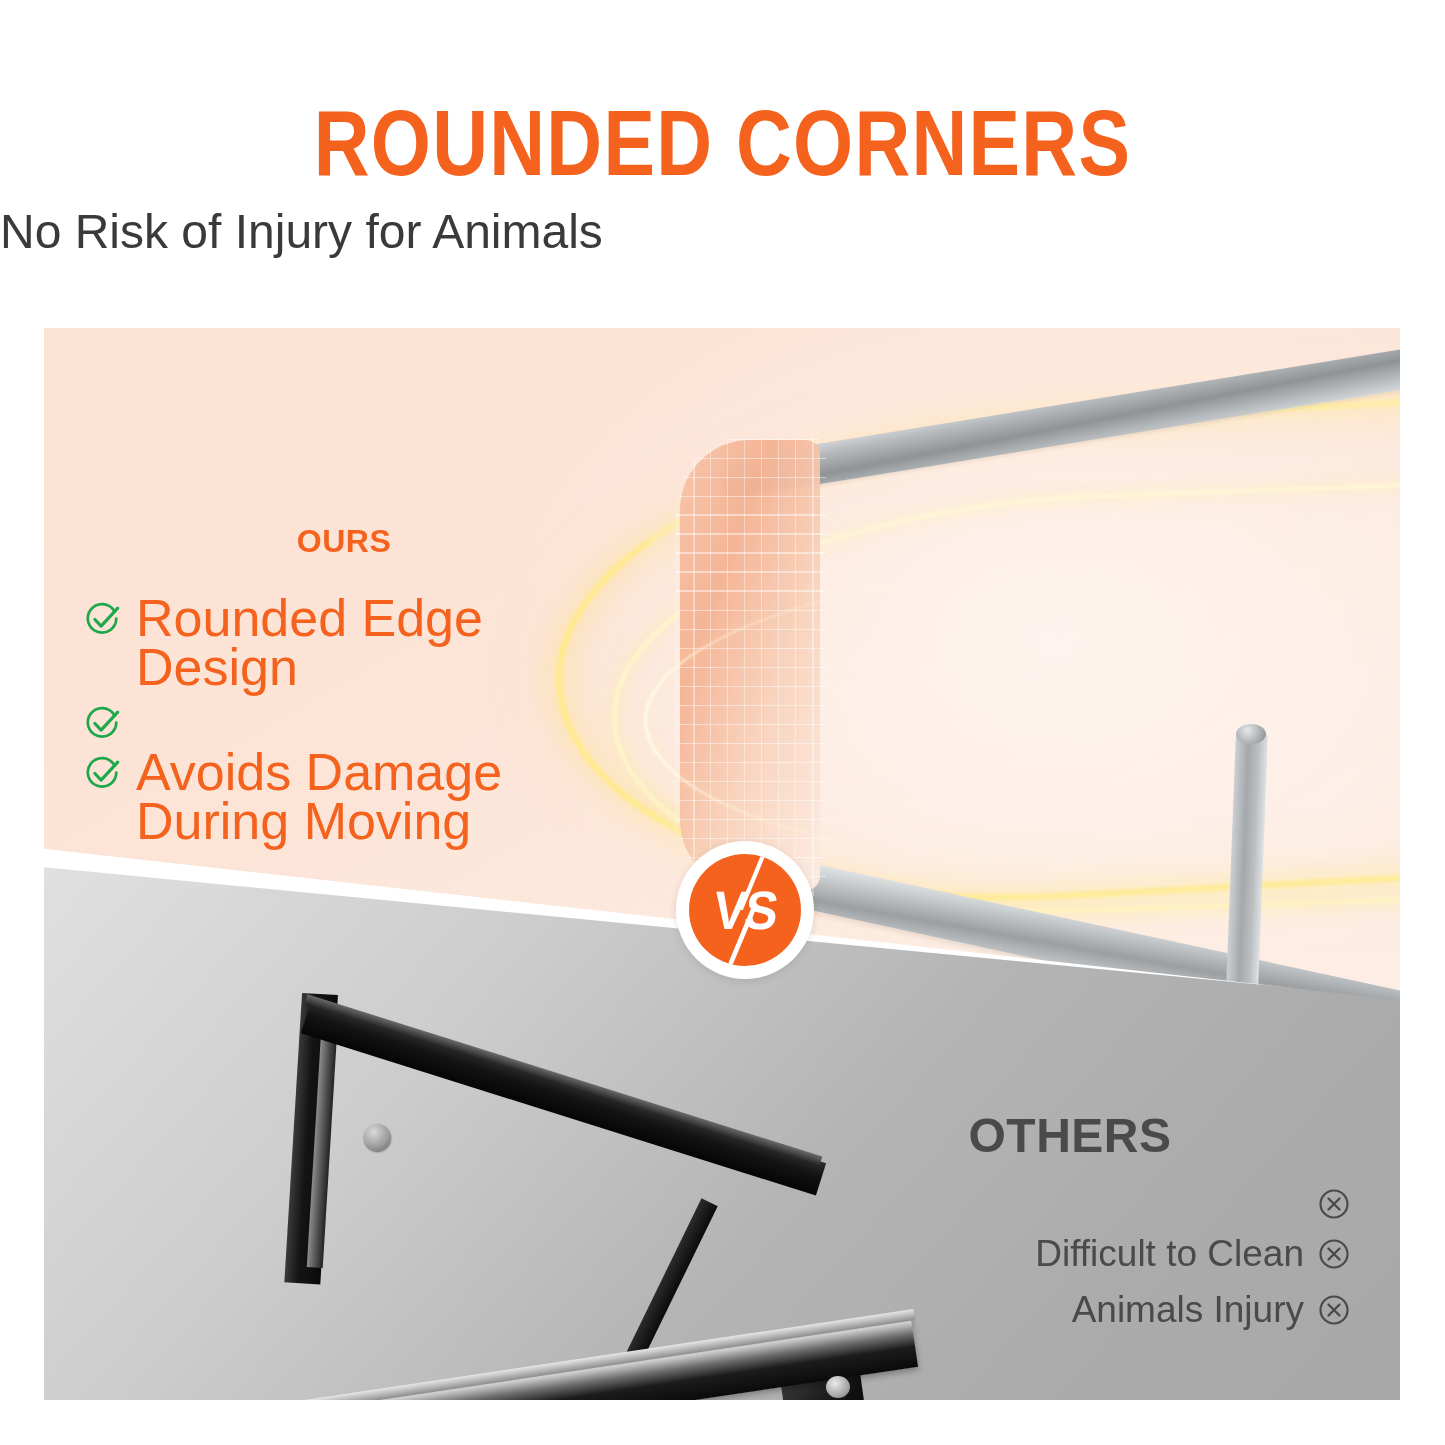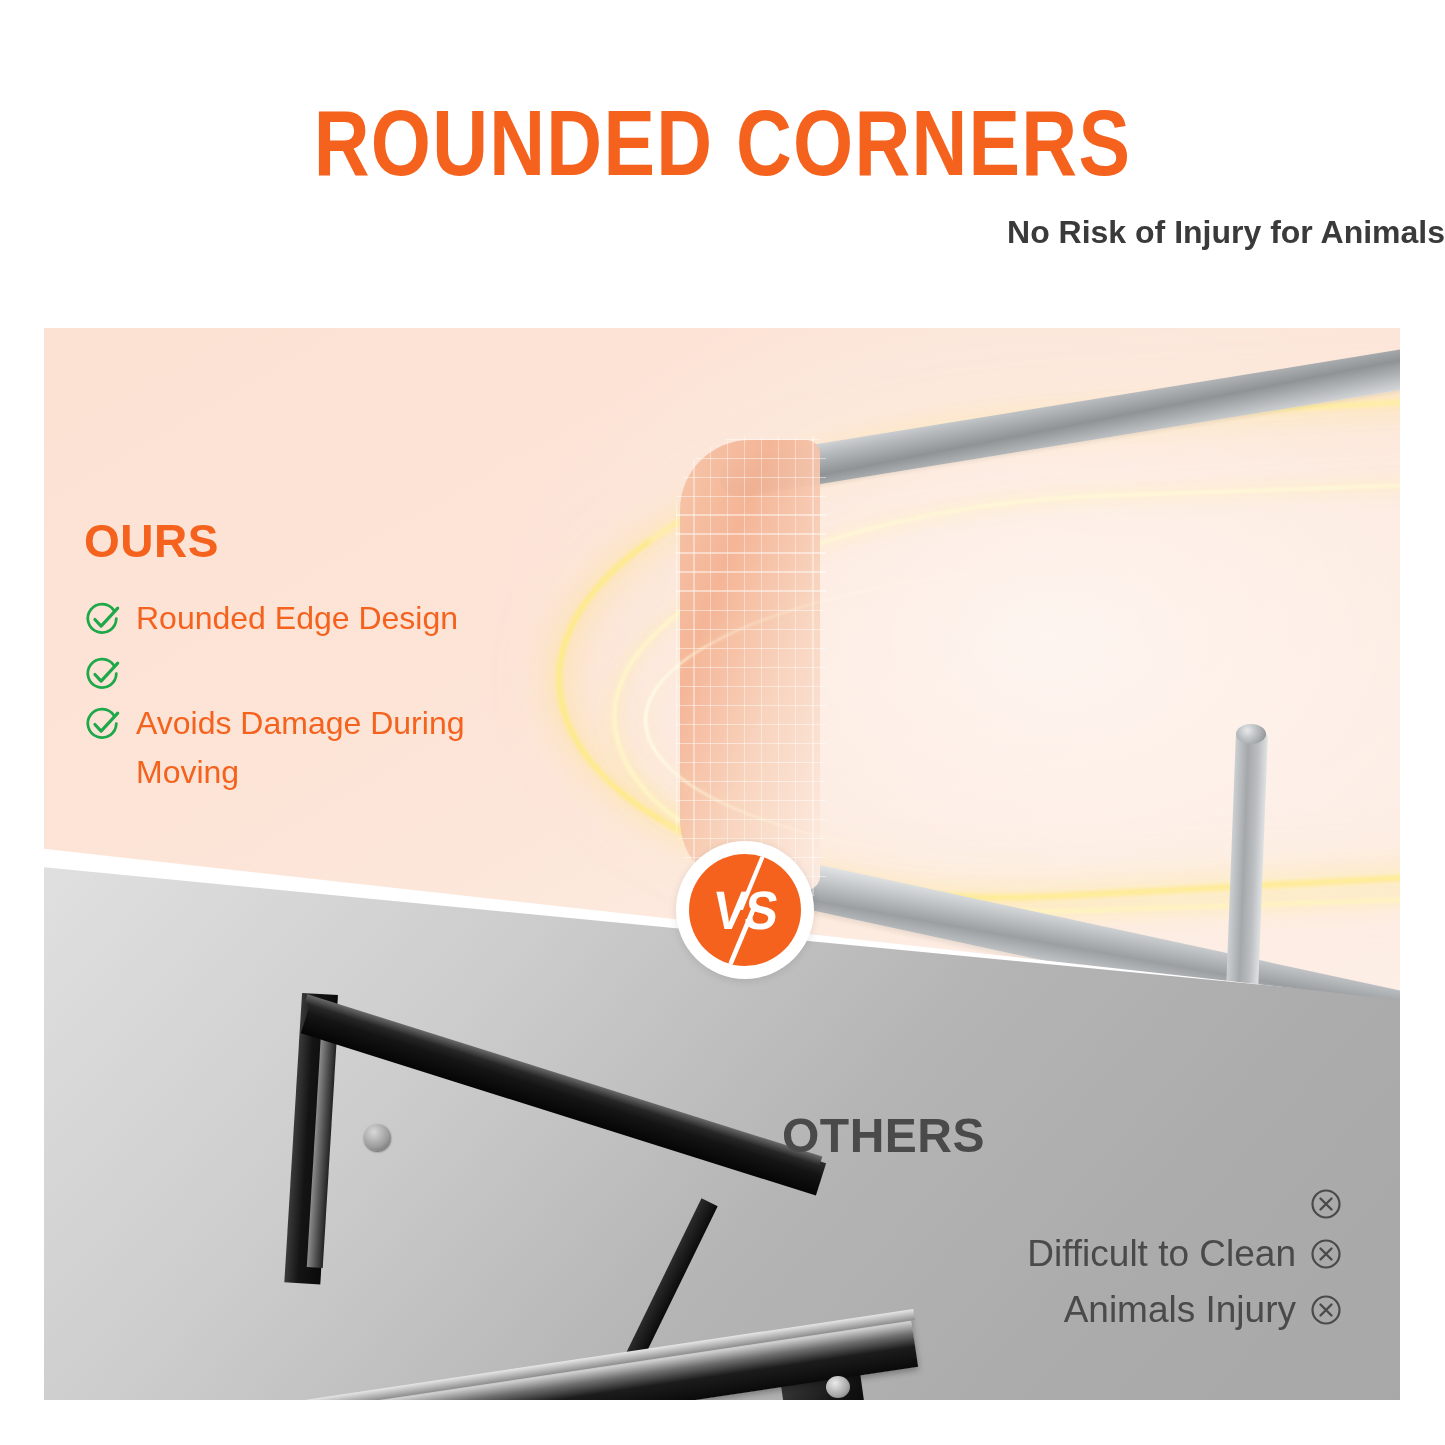--- a/index.html
+++ b/index.html
@@ -13,22 +13,22 @@
   #header{position:absolute;left:0;top:0;width:1245px;height:300px;}
   #main-title{
     position:absolute;left:0;top:95px;width:1445px;text-align:center;
     font-family:"Liberation Sans Narrow","Liberation Sans",sans-serif;
     font-weight:bold;font-size:92px;line-height:96px;letter-spacing:1.5px;
     color:#F4621E;
     transform:scaleX(0.84);transform-origin:center center;
     white-space:nowrap;
   }
   #subtitle{
-    position:absolute;left:0;top:206px;width:1445px;text-align:right;
-    font-size:32px;line-height:52px;color:#3a3a3a;font-weight:700;
+    position:absolute;left:0;top:206px;width:1445px;text-align:left;
+    font-size:48px;line-height:52px;color:#3a3a3a;font-weight:400;
     white-space:nowrap;
   }
 
   
   #card{position:absolute;left:44px;top:328px;width:1356px;height:1072px;overflow:hidden;background:#ffffff;}
 
   
   #panel-top{
     position:absolute;left:0;top:0;width:1356px;height:672px;
     background:
@@ -117,27 +117,28 @@
     left:600px;top:236px;width:800px;height:300px;
     border-radius:60% 0 0 56% / 50% 0 0 50%;
     border-left:3px solid rgba(255,255,235,.9);
     filter:blur(1px) drop-shadow(0 0 7px rgba(255,240,160,.8));
     transform:rotate(-1deg);
   }
 
   
   #ours-block{position:absolute;left:40px;top:186px;width:520px;}
   #ours-title{
-    font-size:46px;font-weight:bold;color:#F4621E;letter-spacing:.5px;line-height:54px;
+    font-size:32px;font-weight:bold;color:#F4621E;letter-spacing:.5px;line-height:54px;
     margin:0 0 26px 0;
+    text-align:center;
   }
   .ours-item{display:flex;align-items:flex-start;margin-bottom:6px;}
   .chk{flex:0 0 auto;width:38px;height:38px;margin:6px 14px 0 0;}
   .ours-text{
-    font-size:32px;line-height:49px;color:#F4621E;font-weight:400;
+    font-size:52px;line-height:49px;color:#F4621E;font-weight:400;
     max-width:420px;
   }
 
   
   #panel-bottom{
     position:absolute;left:0;top:0;width:1356px;height:1072px;
     background:linear-gradient(132deg,#ebebeb 0%,#e2e2e2 18%,#cdcdcd 44%,#b4b4b4 66%,#ababab 84%,#a8a8a8 100%);
     -webkit-clip-path:polygon(0 50.3%,100% 62.5%,100% 100%,0 100%);
     clip-path:polygon(0 50.3%,100% 62.5%,100% 100%,0 100%);
   }
@@ -195,21 +196,21 @@
     background:linear-gradient(135deg,#3a3a3a,#101010 55%,#000);
     transform:rotate(-8deg);
   }
   .corner-bolt{
     position:absolute;left:782px;top:1048px;width:24px;height:22px;border-radius:50%;
     background:radial-gradient(circle at 38% 32%,#eaeaea,#a5a5a5 62%,#6a6a6a);
   }
 
   
   #others-block{
-    position:absolute;right:58px;top:782px;width:560px;text-align:left;
+    position:absolute;right:50px;top:782px;width:560px;text-align:center;
   }
   #others-title{
     font-size:48px;font-weight:bold;color:#4a4a4a;letter-spacing:.5px;line-height:52px;
     margin:0 0 26px 0;
   }
   .others-item{
     display:flex;align-items:center;justify-content:flex-end;margin-bottom:12px;
   }
   .others-text{font-size:37px;line-height:44px;color:#4a4a4a;font-weight:400;}
   .xic{flex:0 0 auto;width:32px;height:32px;margin-left:14px;}

